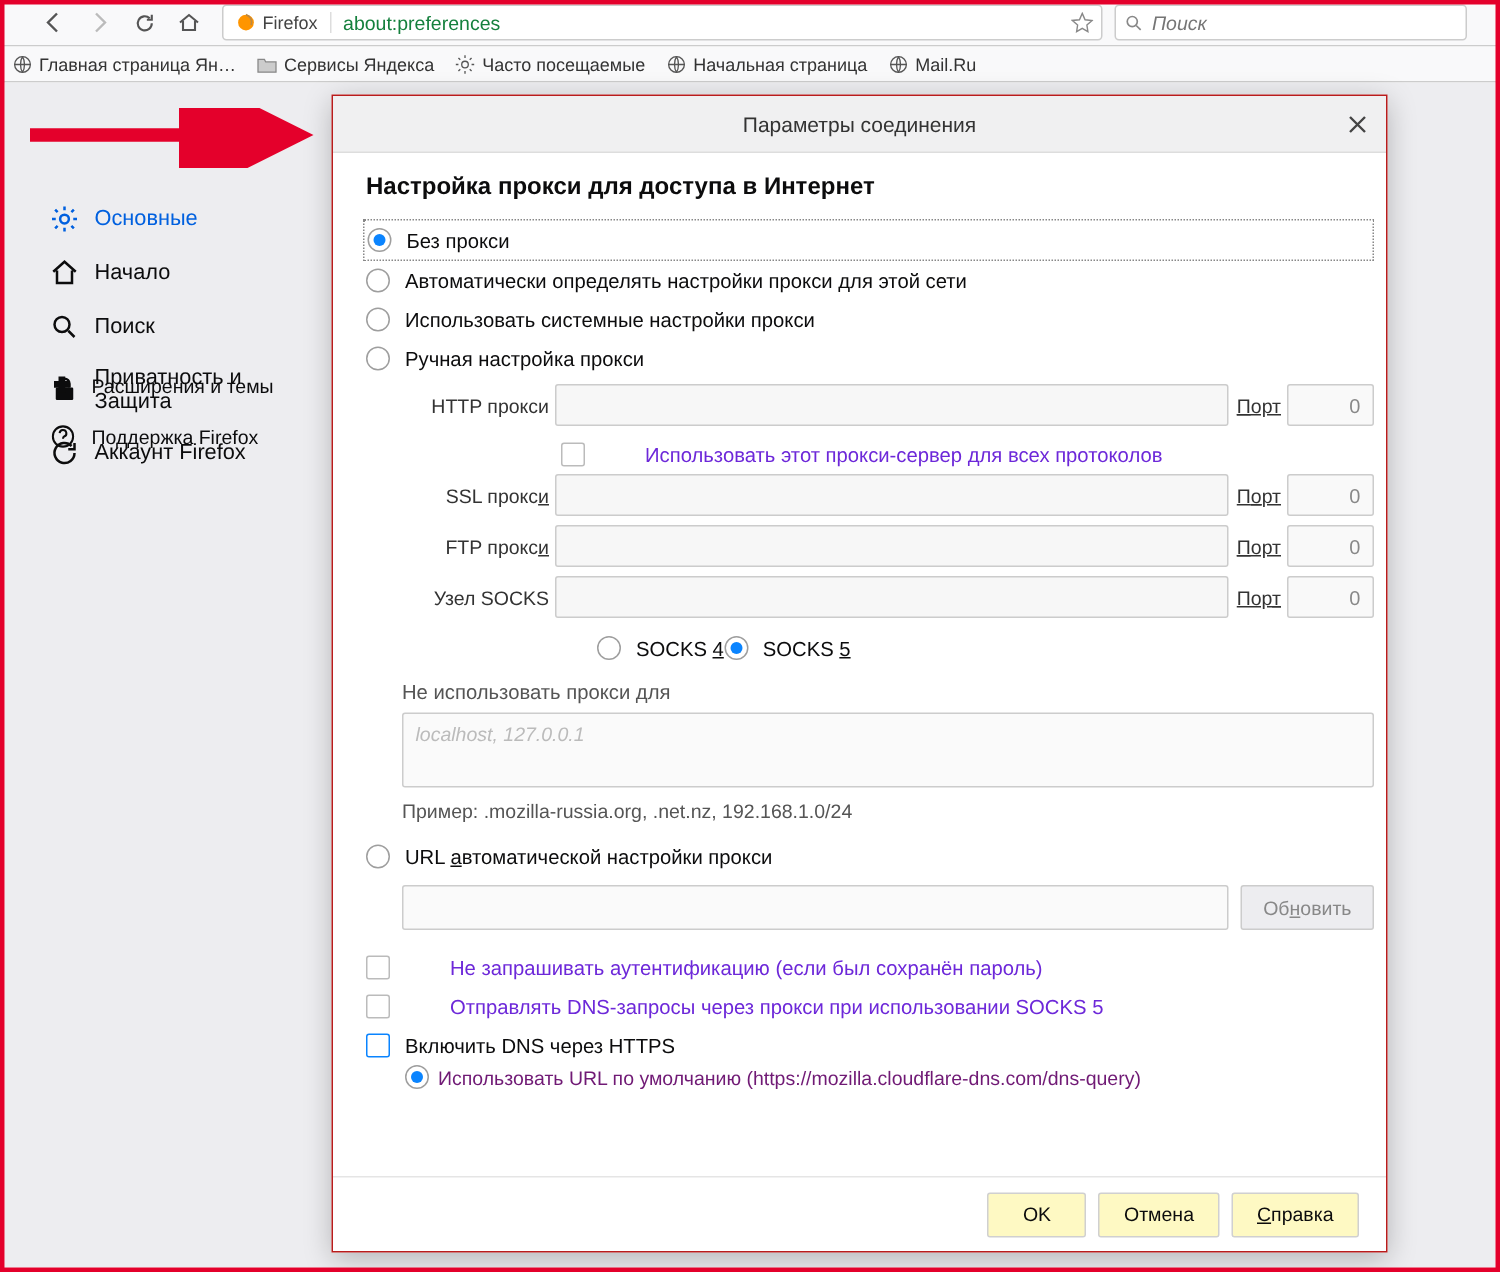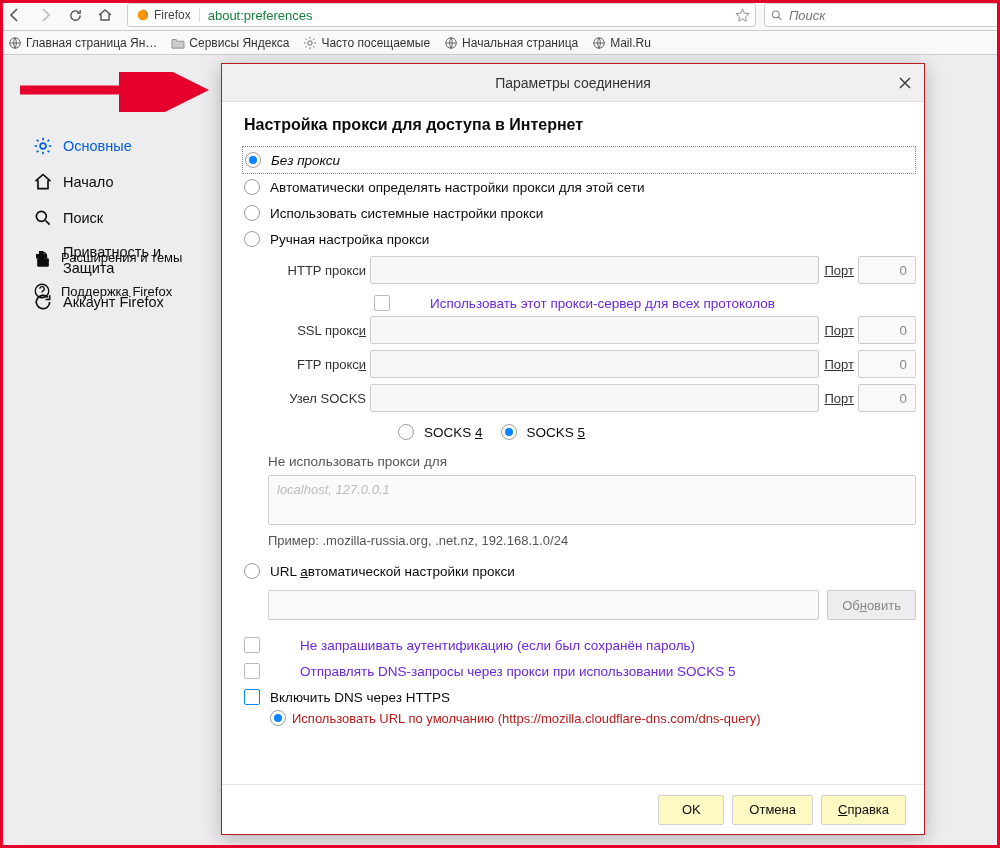--- a/index.html
+++ b/index.html
@@ -1,18 +1,18 @@
 <!DOCTYPE html>
 <html><head>
 <meta charset="utf-8">
 <style>
   * { box-sizing: border-box; margin: 0; padding: 0; font-family: "Segoe UI", Arial, sans-serif; }
   body { width: 1000px; height: 848px; background: #fff; position: relative; overflow: hidden; }
   .red-frame { position: absolute; inset: 0; border: 3px solid #e4002b; pointer-events: none; z-index: 100; }
-  .toolbar { height: 31px; display: flex; align-items: center; padding: 0 1px; gap: 2px; border-bottom: 1px solid #ccc; background: #f9f9fa; }
+  .toolbar { height: 31px; display: flex; align-items: center; padding: 0 22px; gap: 2px; border-bottom: 1px solid #ccc; background: #f9f9fa; }
   .nav-btn { width: 28px; height: 26px; display: flex; align-items: center; justify-content: center; border-radius: 3px; color: #555; }
   .nav-btn.disabled { color: #bbb; }
   .addr { flex: 1; display: flex; align-items: center; height: 24px; margin: 0 6px; background: #fff; border: 1px solid #ccc; border-radius: 3px; }
   .addr-ff { display: flex; align-items: center; gap: 4px; padding: 0 8px; border-right: 1px solid #ddd; font-size: 12px; color: #444; }
   .addr-url { flex: 1; padding: 0 8px; font-size: 13px; color: #15803d; }
   .star { width: 26px; display:flex; align-items:center; justify-content:center; color:#888;}
   .search { width: 235px; height: 24px; display: flex; align-items: center; border: 1px solid #ccc; border-radius:3px; background:#fff; padding:0 6px; gap:6px;}
   .search input { border:none; outline:none; font-size:13px; font-style:italic; color:#888; width:100%; }
   .bookmarks { height: 24px; display: flex; align-items: center; padding: 0 8px; gap: 14px; border-bottom: 1px solid #ccc; font-size: 12px; color: #333; background:#f9f9fa;}
   .bkm { display: flex; align-items: center; gap: 4px; }
@@ -26,21 +26,21 @@
   .side-bottom { position:absolute; bottom:12px; left:0; }
   .dialog { position: absolute; top: 8px; left: 218px; width: 704px; height: 772px; background:#fff; border:1px solid #b91c1c; box-shadow: 0 4px 18px rgba(0,0,0,0.25); display:flex; flex-direction:column; }
   .dlg-head { height: 38px; background:#f0f0f1; border-bottom:1px solid #ddd; display:flex; align-items:center; justify-content:center; position:relative; font-size:14px; color:#333;}
   .dlg-close { position:absolute; right:10px; top:10px; width:18px; height:18px; display:flex; align-items:center; justify-content:center; color:#444;}
   .dlg-body { flex:1; overflow-y:scroll; padding: 14px 8px 0 22px; }
   .dlg-body::-webkit-scrollbar { width: 17px; }
   .dlg-body::-webkit-scrollbar-track { background:#f0f0f0; }
   .dlg-body::-webkit-scrollbar-thumb { background:#c1c1c1; }
   .sec-title { font-size: 16px; font-weight: 600; color: #0c0c0d; margin-bottom: 12px; }
   .radio-row { display:flex; align-items:center; gap:10px; padding: 5px 0; font-size:13.5px; color:#0c0c0d;}
-  .radio-row.dotted { border:1px dotted #888; margin-left:-2px; padding-left:2px;font-style:italic;}
+  .radio-row.dotted { border:1px dotted #888; margin-left:-2px; padding-left:2px;}
   .radio { width:16px; height:16px; border:1px solid #9e9e9e; border-radius:50%; display:flex; align-items:center; justify-content:center; flex-shrink:0; background:#fff;}
   .radio.checked::after { content:''; width:8px; height:8px; background:#0a84ff; border-radius:50%;}
   .proxy-grid { margin-left: 24px; margin-top:4px; }
   .prow { display:flex; align-items:center; gap:4px; margin-bottom:6px;}
   .plabel { width:98px; text-align:right; font-size:13px; color:#333;}
   .pinput { flex:1; height:28px; border:1px solid #ccc; border-radius:2px; background:#fff; padding:0 6px;}
   .pinput.dis { background:#f7f7f7; color:#aaa;}
   .plabel2 { font-size:13px; color:#333; text-decoration:underline; text-decoration-style:solid; margin-left:2px;}
   .pport { width:58px; height:28px; border:1px solid #ccc; border-radius:2px; text-align:right; padding:0 8px; color:#888; background:#f9f9f9;}
   .chk { width:16px; height:16px; border:1px solid #bbb; border-radius:2px; background:#fff; flex-shrink:0;}
@@ -48,21 +48,21 @@
   .chk-row.dis { color:#6d28d9;gap:40px;}
   .noproxy-lbl { font-size:13.5px; margin: 8px 0 6px 24px; color:#555;}
   .noproxy-ta { margin-left:24px; width: calc(100% - 24px); height:50px; border:1px solid #ccc; border-radius:2px; padding:6px 8px; font-size:13px; color:#bbb; font-style:italic; background:#fafafa;}
   .example { margin:8px 0 10px 24px; font-size:13px; color:#555;}
   .urlrow { display:flex; gap:8px; margin:6px 0 12px 24px;}
   .urlinput { flex:1; height:30px; border:1px solid #ccc; border-radius:2px; background:#fafafa;}
   .btn { height:30px; padding: 0 14px; background:#ededf0; border:1px solid #ccc; border-radius:2px; font-size:13px; color:#888;}
   .dlg-foot { height:50px; border-top:1px solid #e5e5e5; display:flex; align-items:center; justify-content:flex-end; gap:8px; padding:0 18px; background:#fff;}
   .fbtn { height:30px; padding:0 16px; min-width:66px; background:#fef9c3; border:1px solid #d0d0d0; border-radius:2px; font-size:13px; color:#0c0c0d; cursor:pointer;}
   .under { text-decoration: underline; }
-  .socks-row { display:flex; align-items:flex-end; gap:18px; margin-left:130px; padding:6px 0;}
+  .socks-row { display:flex; align-items:flex-end; margin-left:130px; padding:6px 0;}
   .sub-radio { display:flex; align-items:center; gap:6px; font-size:13px; margin-left:26px;}
 </style>
 </head>
 <body>
 
 <div class="red-frame"></div>
 
 <div class="toolbar">
   <div class="nav-btn">
       <svg width="16" height="16" viewBox="0 0 16 16">
@@ -297,21 +297,21 @@
       <div class="chk-row dis">
         <div class="chk"></div>
         <span>Отправлять DNS-запросы через прокси при использовании SOCKS 5</span>
       </div>
       <div class="chk-row">
         <div class="chk" style="border-color:#0a84ff;"></div>
         <span>Включить DNS через HTTPS</span>
       </div>
       <div class="sub-radio">
         <div class="radio checked"></div>
-        <span style="color:#b91c1c">Использовать URL по умолчанию (https://mozilla.cloudflare-dns.com/dns-query)</span>
+        <span style="color:#701a75">Использовать URL по умолчанию (https://mozilla.cloudflare-dns.com/dns-query)</span>
       </div>
       <div style="height:30px"></div>
     </div>
     <div class="dlg-foot">
       <button class="fbtn">OK</button>
       <button class="fbtn">Отмена</button>
       <button class="fbtn"><span class="under">С</span>правка</button>
     </div>
   </div>
 </div>

